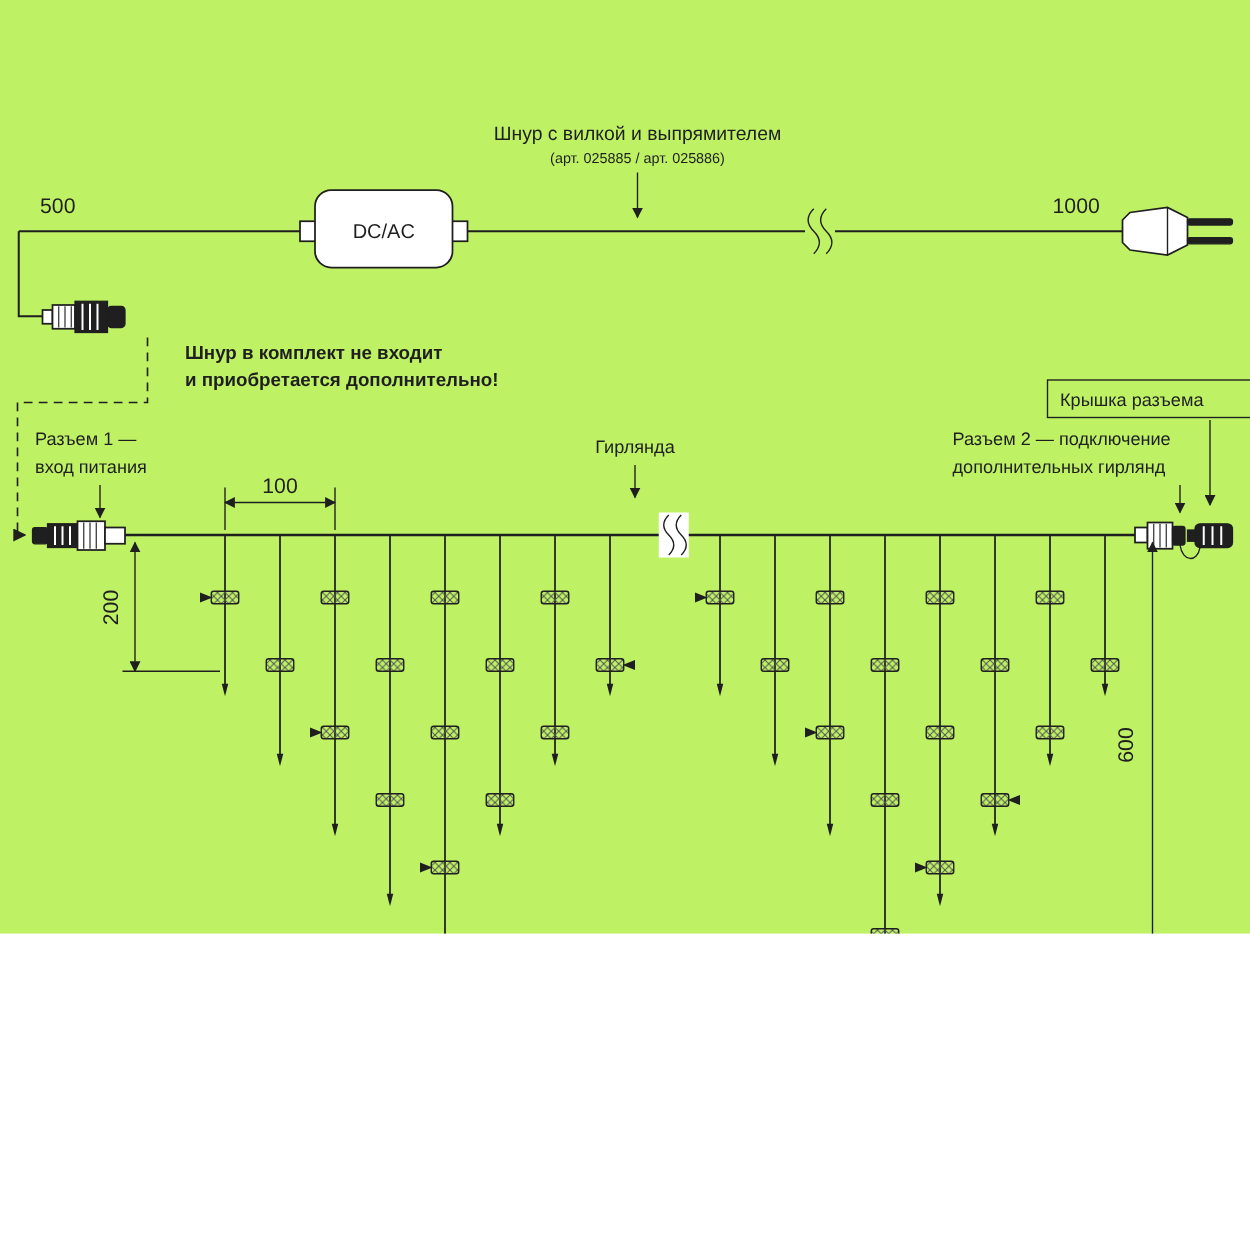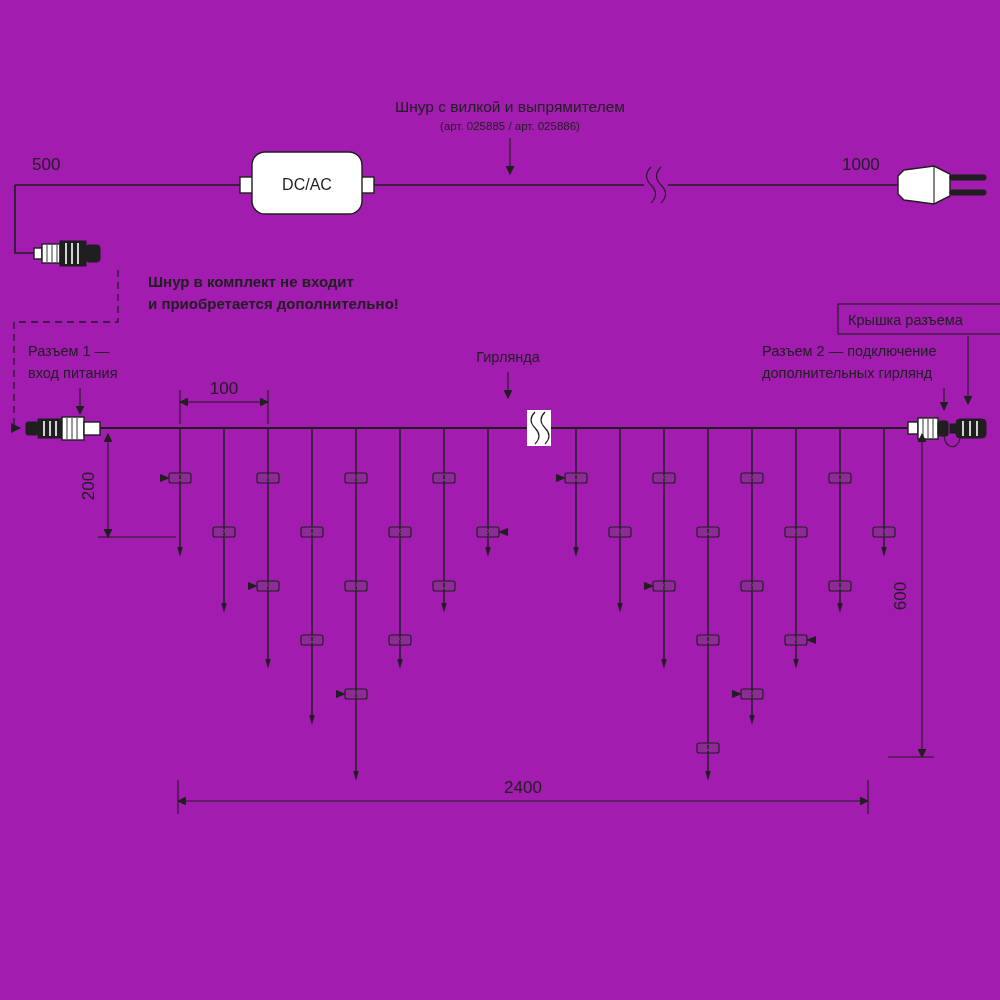--- a/index.html
+++ b/index.html
@@ -1,16 +1,16 @@
 <!DOCTYPE html>
 <html><head>
 <meta charset="utf-8">
 <style>
   html,body{margin:0;padding:0;background:#fff;}
-  .canvas{width:1000px;height:1000px;background:#a21caf;position:relative;overflow:hidden;}
+  .canvas{width:1000px;height:747px;background:#bef264;position:relative;overflow:hidden;}
   svg{display:block;}
   text{font-family:"Liberation Sans", sans-serif;fill:#1f1f1f;}
   .t-title{font-size:15.5px;}
   .t-sub{font-size:11.5px;}
   .t-dim{font-size:17px;}
   .t-label{font-size:14.5px;}
   .t-note{font-size:15px;font-weight:bold;}
   .t-box{font-size:16px;}
   .wire{stroke:#1f1f1f;stroke-width:1.6;fill:none;}
   .wire2{stroke:#1f1f1f;stroke-width:2;fill:none;}

